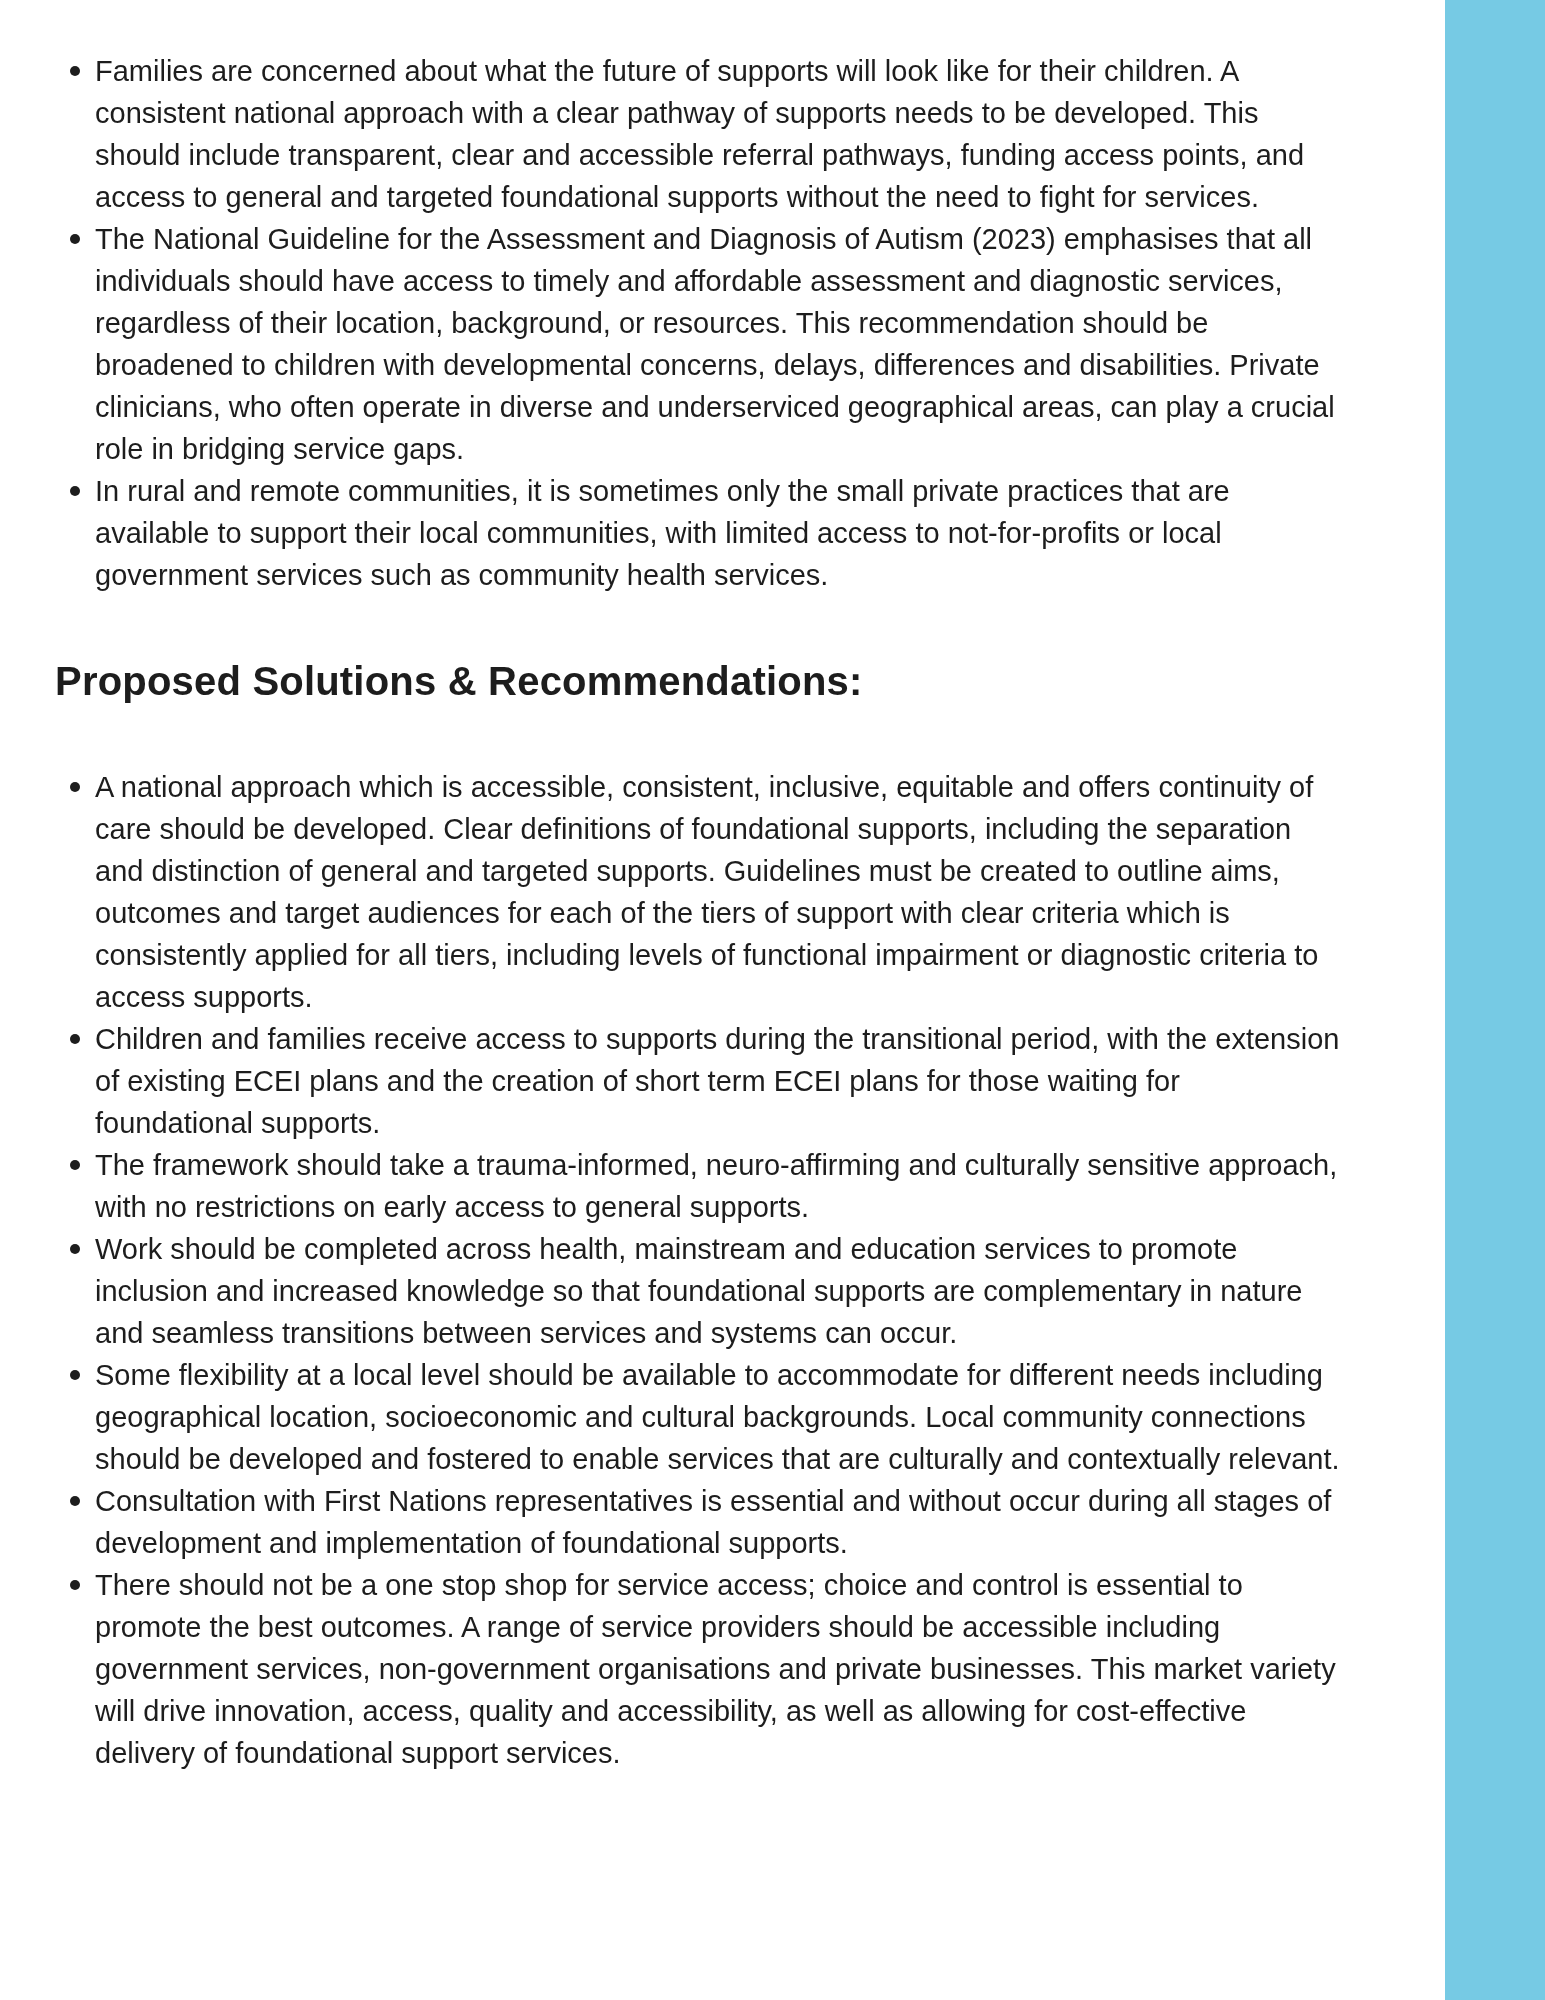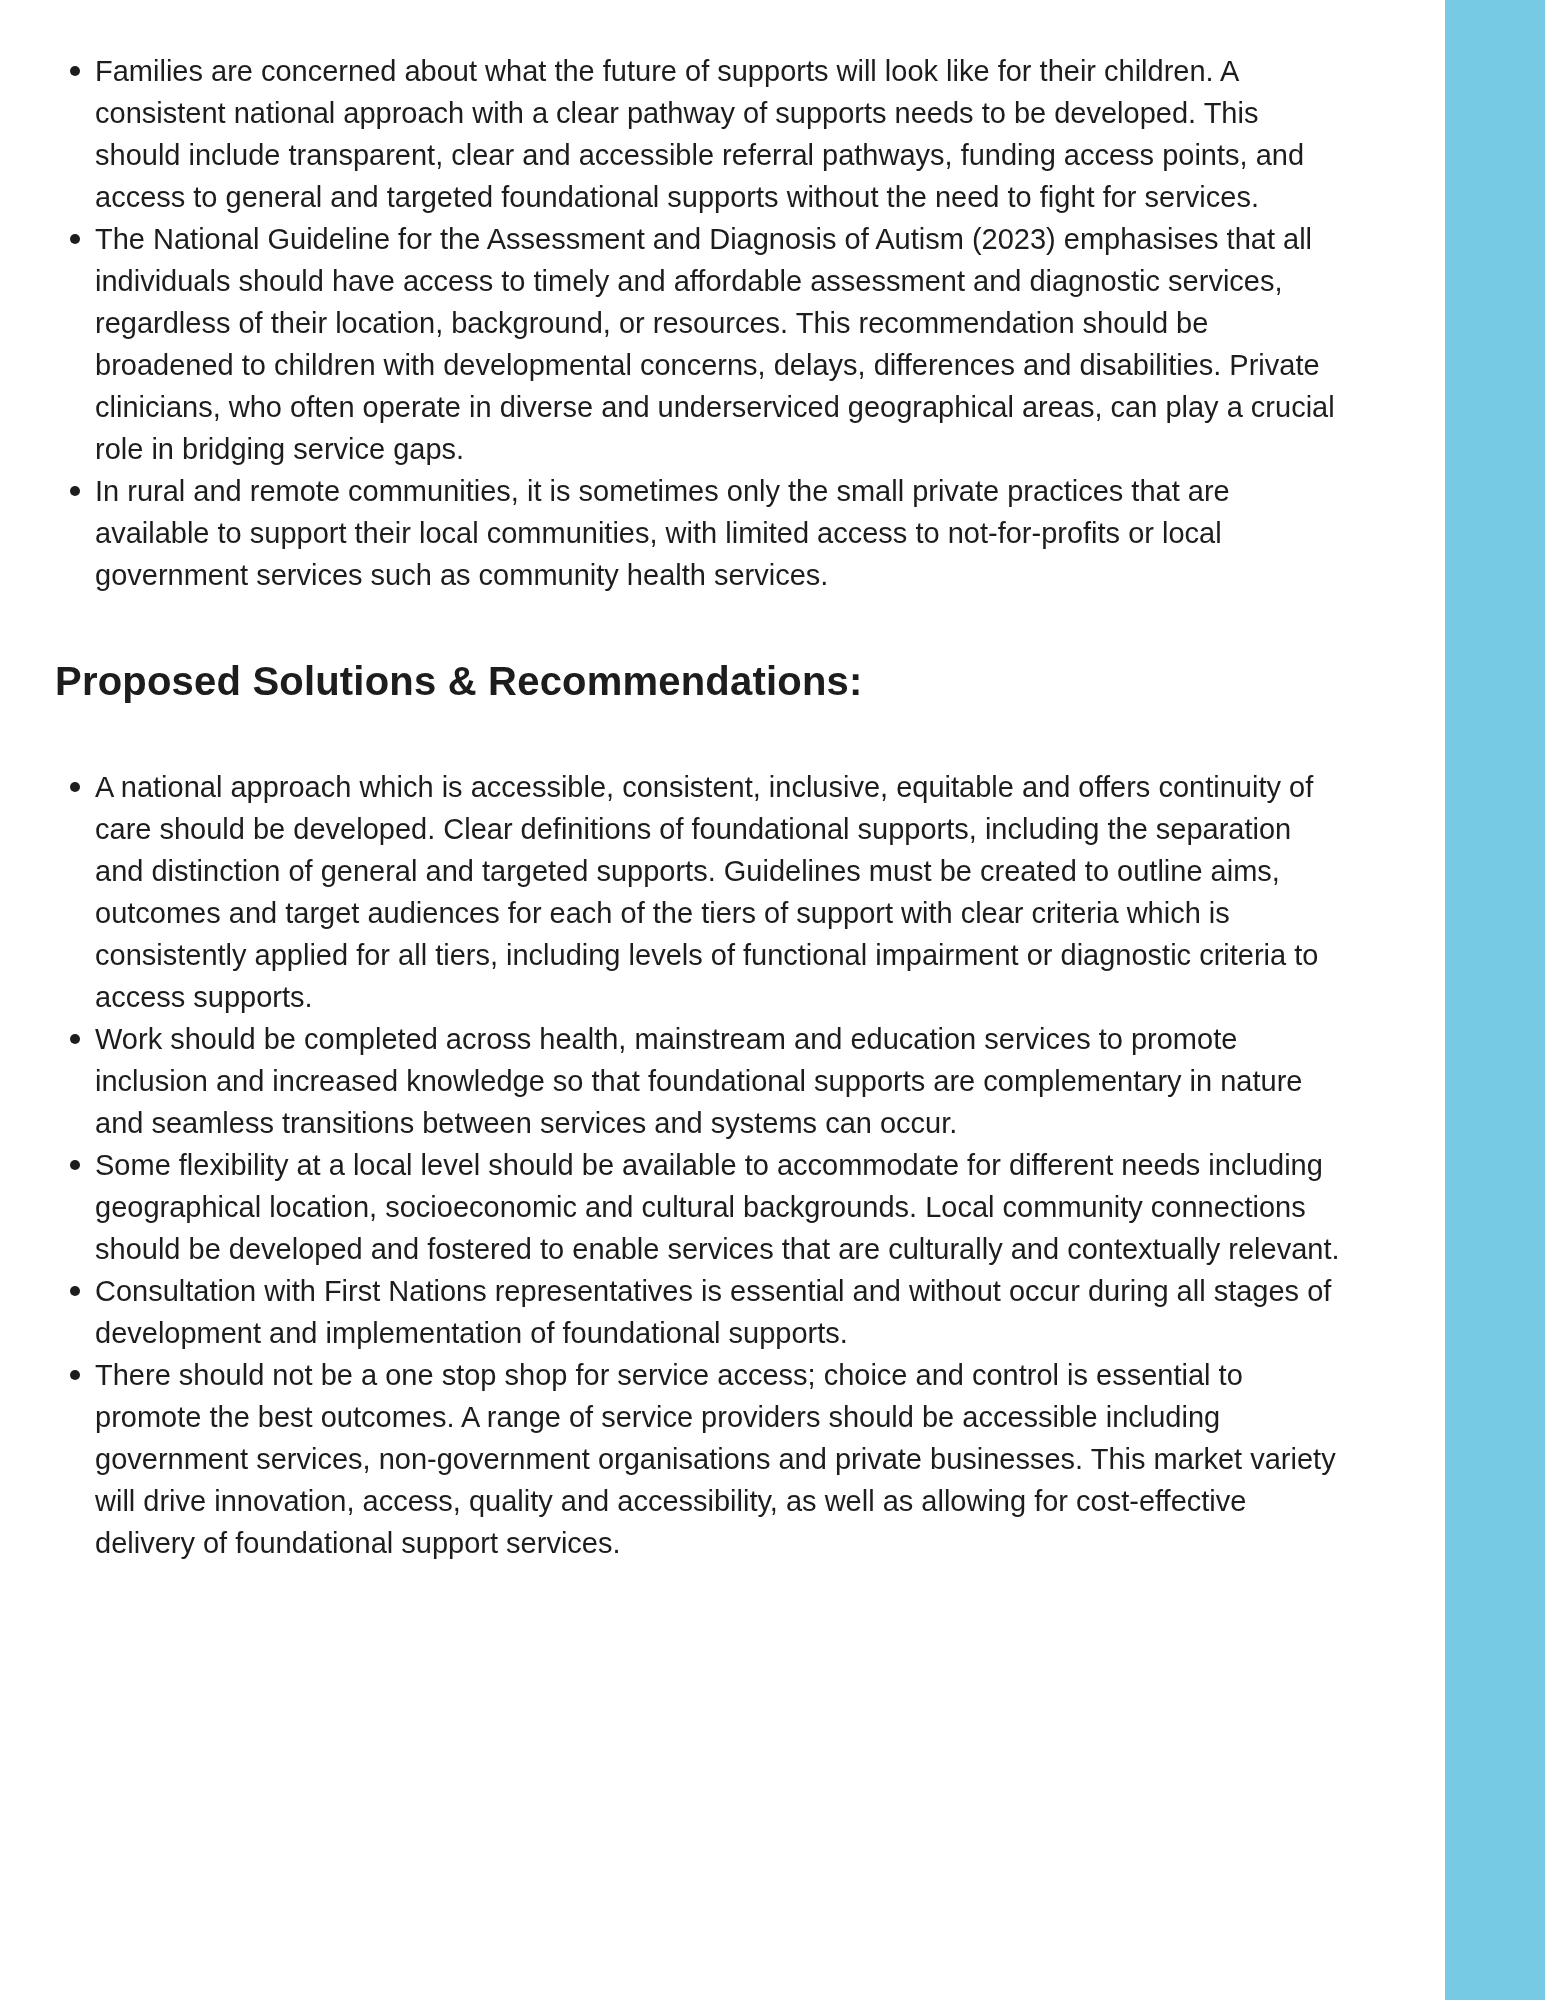--- a/index.html
+++ b/index.html
@@ -84,20 +84,28 @@
 
     <h2 class="section-heading">Proposed Solutions &amp; Recommendations:</h2>
 
     <ul class="doc-list">
       <li class="doc-item">
         <span class="bullet"></span>
         <span>A national approach which is accessible, consistent, inclusive, equitable and offers continuity of care should be developed. Clear definitions of foundational supports, including the separation and distinction of general and targeted supports. Guidelines must be created to outline aims, outcomes and target audiences for each of the tiers of support with clear criteria which is consistently applied for all tiers, including levels of functional impairment or diagnostic criteria to access supports.</span>
       </li>
       <li class="doc-item">
         <span class="bullet"></span>
+        <span>Children and families receive access to supports during the transitional period, with the extension of existing ECEI plans and the creation of short term ECEI plans for those waiting for foundational supports.</span>
+      </li>
+      <li class="doc-item">
+        <span class="bullet"></span>
+        <span>The framework should take a trauma-informed, neuro-affirming and culturally sensitive approach, with no restrictions on early access to general supports.</span>
+      </li>
+      <li class="doc-item">
+        <span class="bullet"></span>
         <span>Work should be completed across health, mainstream and education services to promote inclusion and increased knowledge so that foundational supports are complementary in nature and seamless transitions between services and systems can occur.</span>
       </li>
       <li class="doc-item">
         <span class="bullet"></span>
         <span>Some flexibility at a local level should be available to accommodate for different needs including geographical location, socioeconomic and cultural backgrounds. Local community connections should be developed and fostered to enable services that are culturally and contextually relevant.</span>
       </li>
       <li class="doc-item">
         <span class="bullet"></span>
         <span>Consultation with First Nations representatives is essential and without occur during all stages of development and implementation of foundational supports.</span>
       </li>

